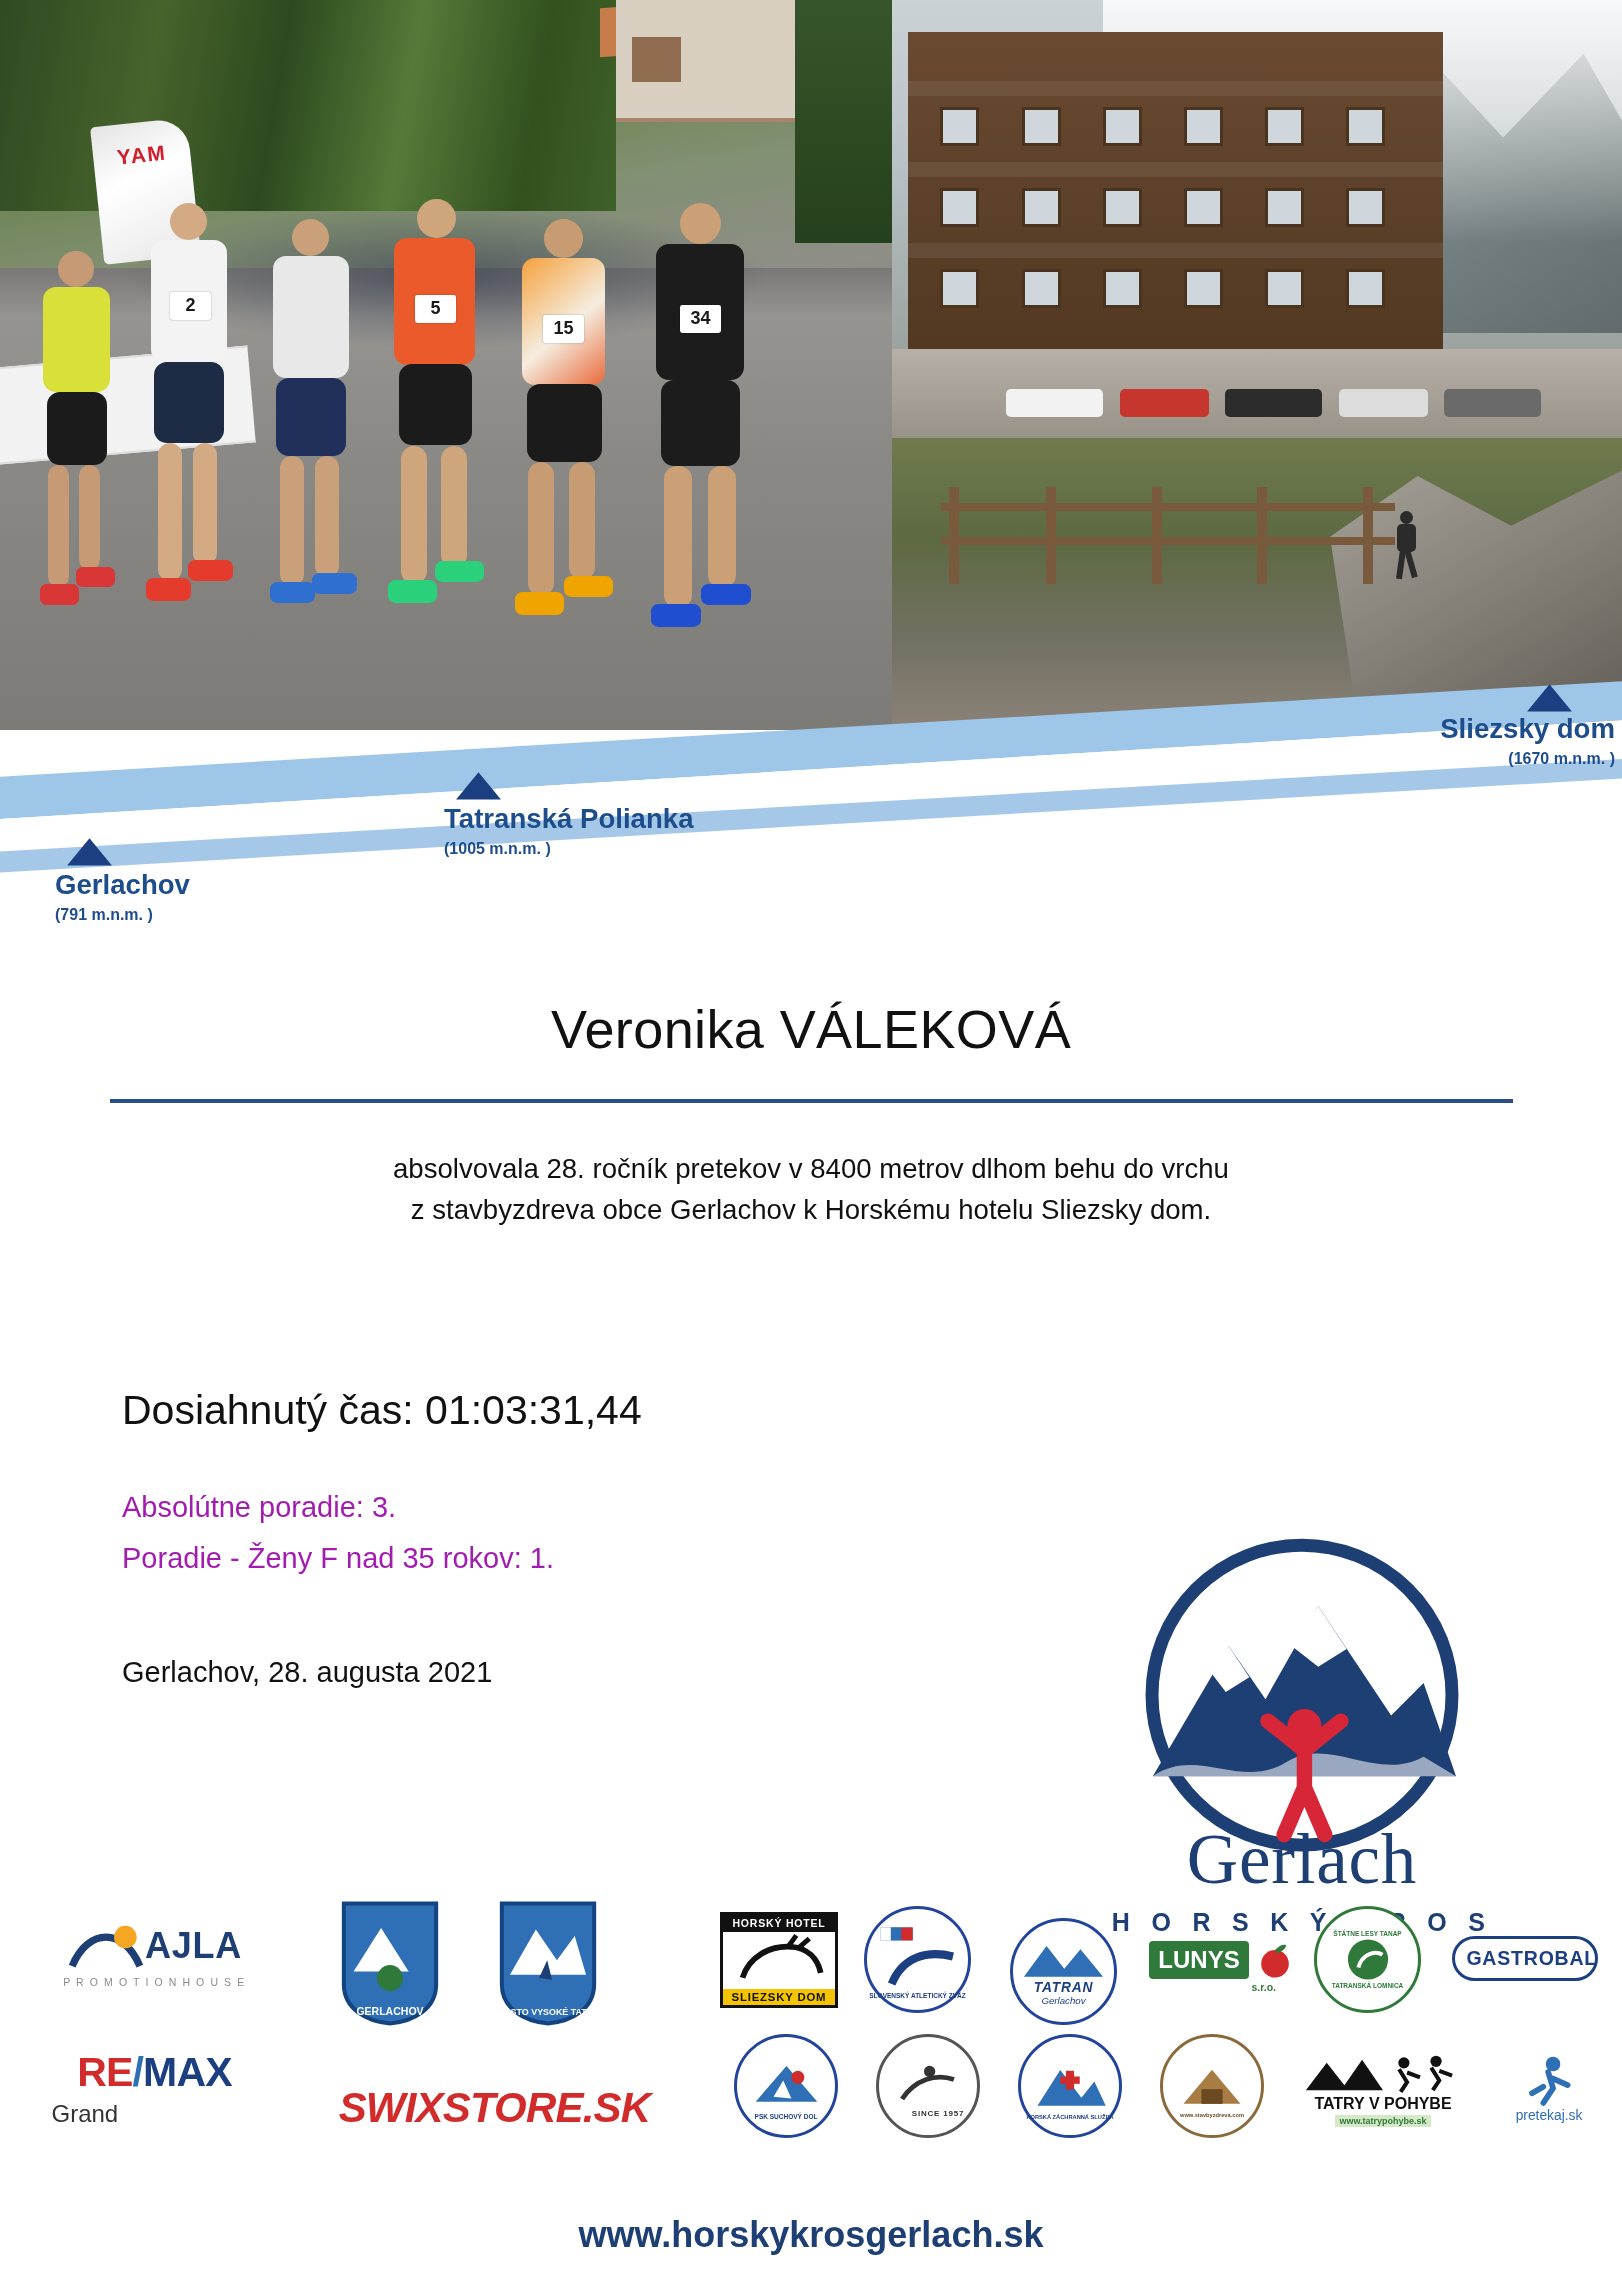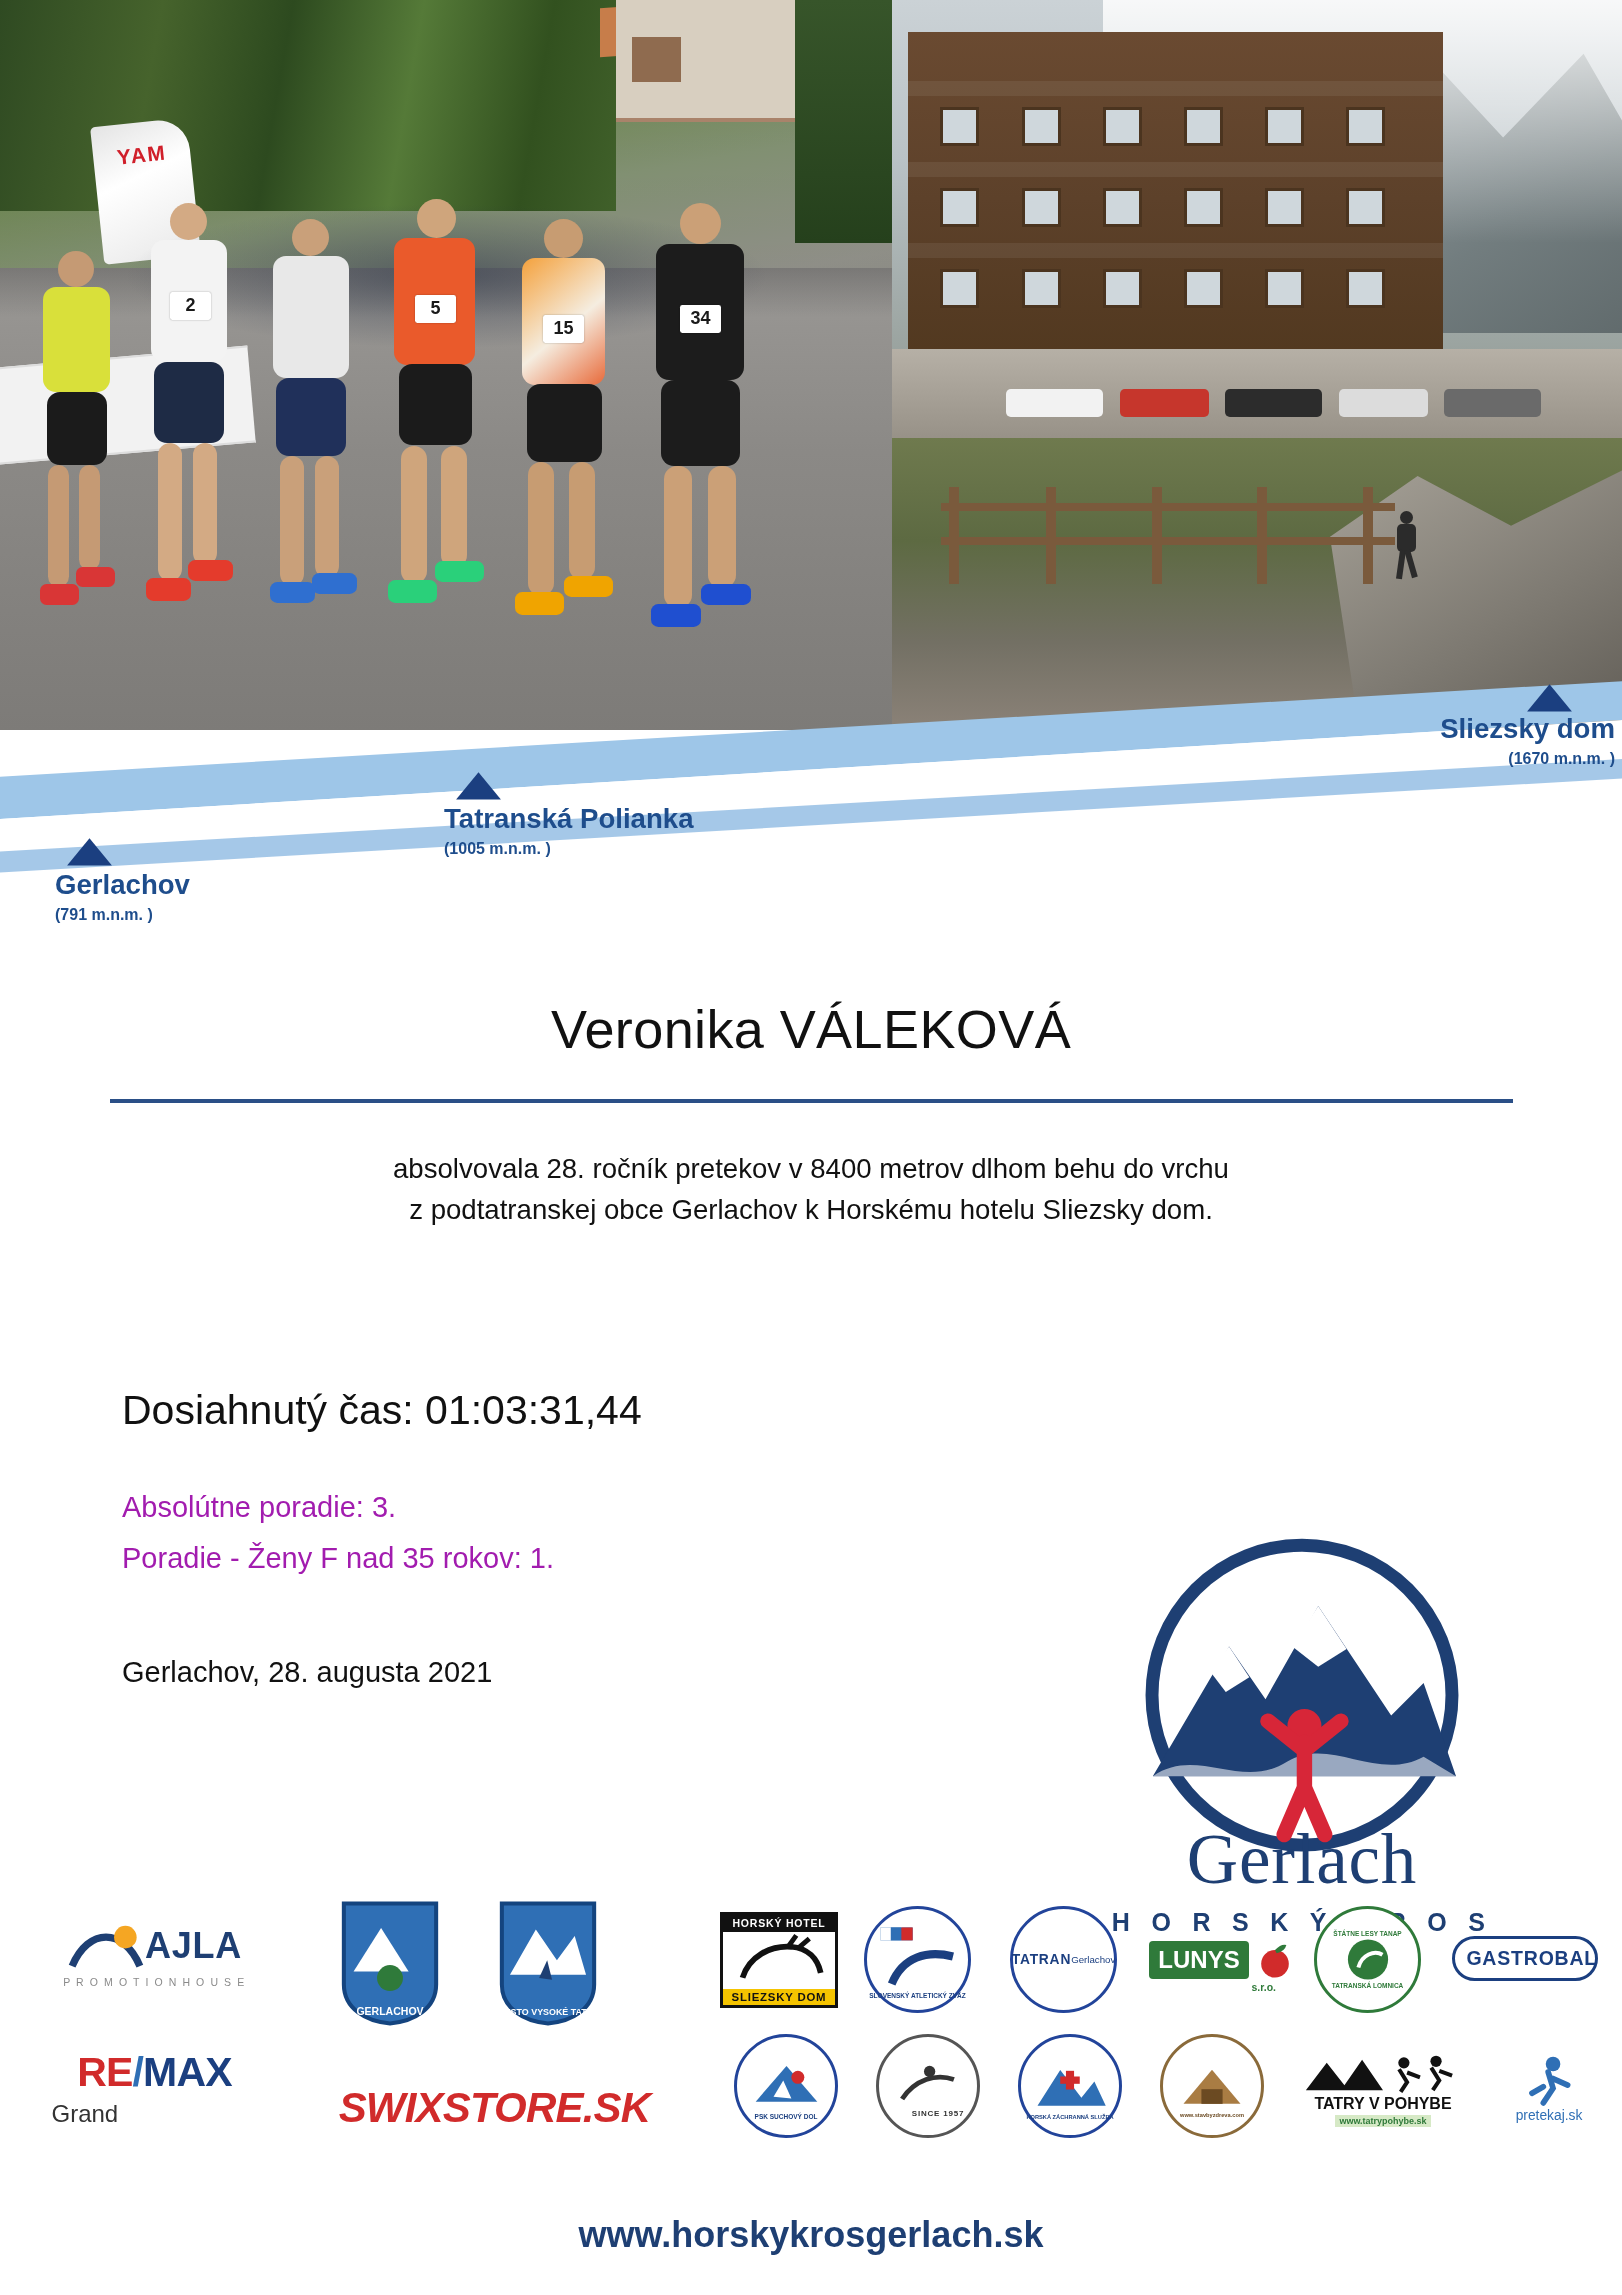--- a/index.html
+++ b/index.html
@@ -357,21 +357,21 @@
     <div class="peak-name" style="font-size:27.6px;">Gerlachov</div>
     <div class="peak-alt" style="font-size:16px; margin-top:4.9px;">(791 m.n.m. )</div>
   </div>
 </div>
 
 <div class="body-wrap">
   <div class="runner-name">Veronika VÁLEKOVÁ</div>
   <div class="divider"></div>
   <div class="desc">
     <div>absolvovala 28. ročník pretekov v 8400 metrov dlhom behu do vrchu</div>
-    <div>z podtatranskej obce Gerlachov k Horskému hotelu Sliezsky dom.</div>
+    <div>z stavbyzdreva obce Gerlachov k Horskému hotelu Sliezsky dom.</div>
   </div>
 
   <div class="results">
     <div class="time">Dosiahnutý čas: 01:03:31,44</div>
     <div class="rank">Absolútne poradie: 3.</div>
     <div class="rank">Poradie - Ženy F nad 35 rokov: 1.</div>
     <div class="place-date">Gerlachov, 28. augusta 2021</div>
   </div>
 </div>
 
@@ -435,21 +435,21 @@
     <svg width="97" height="71" viewBox="0 0 120 88">
       <rect x="14" y="8" width="40" height="16" fill="#2f6fb5"></rect>
       <rect x="14" y="8" width="13" height="16" fill="#ffffff"></rect>
       <rect x="27" y="8" width="13" height="16" fill="#2f6fb5"></rect>
       <rect x="40" y="8" width="14" height="16" fill="#d12b2b"></rect>
       <path d="M28,78 C42,44 72,36 104,44" fill="none" stroke="#1b3f80" stroke-width="10"></path>
     </svg>
     <div style="font-size:6.5px;color:#1b3f80;font-weight:bold;">SLOVENSKÝ ATLETICKÝ ZVÄZ</div>
   </div>
 
-  <div class="sp sp-circle" style="left:1010px; top:8px; width:107px; height:107px; flex-direction:row;">
+  <div class="sp sp-circle" style="left:1010px; top:20px; width:107px; height:107px; flex-direction:column;font-style:italic;">
     <svg width="89" height="42" viewBox="0 0 110 52">
       <path d="M6,48 L34,10 L56,38 L76,14 L104,48 Z" fill="#2f6fb5"></path>
     </svg>
     <div style="font-size:13.8px;font-weight:bold;color:#1b3f80;letter-spacing:0.8px;">TATRAN</div>
     <div style="font-size:9.7px;color:#1b3f80;">Gerlachov</div>
   </div>
 
   <div class="sp" style="left:1148px; top:23px; width:146px; height:78px;">
     <div style="display:flex;align-items:center;gap:8px;">
       <div style="background:#2f7a3a;color:#fff;font-size:24px;font-weight:bold;padding:4.9px 9.7px;border-radius:4px;">LUNYS</div>

